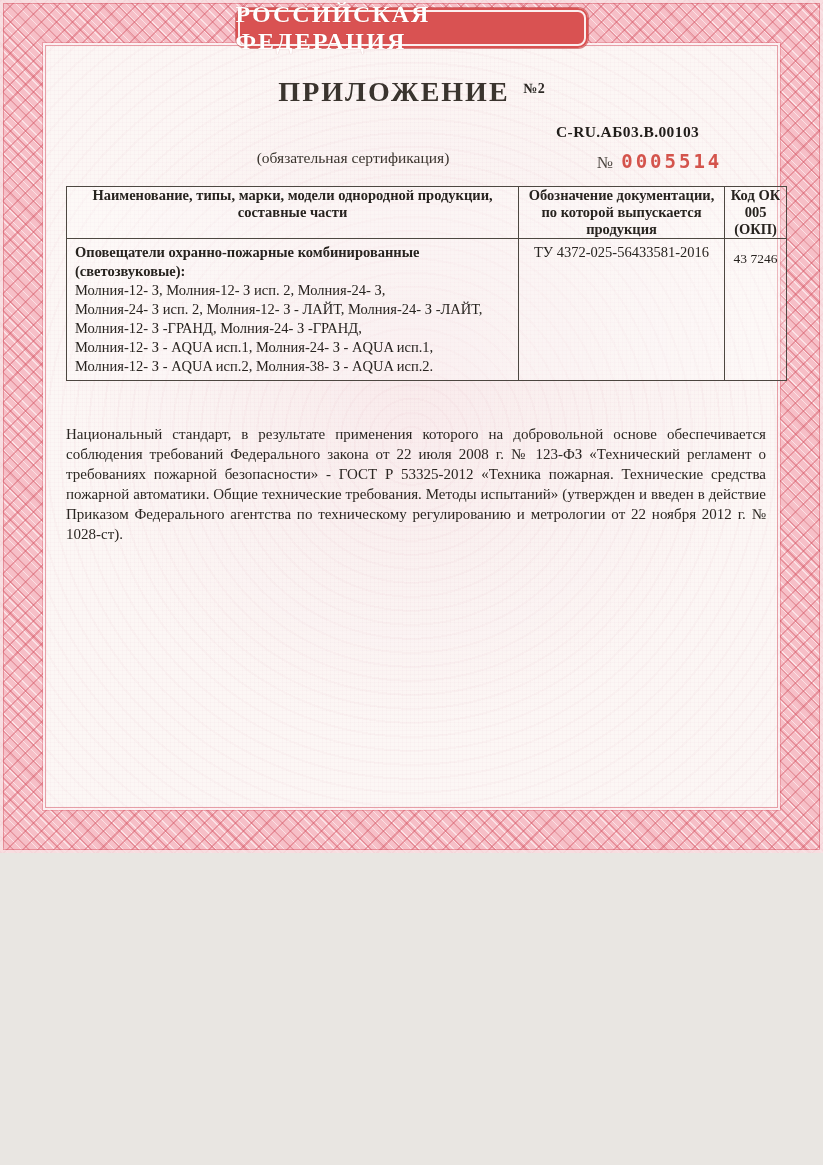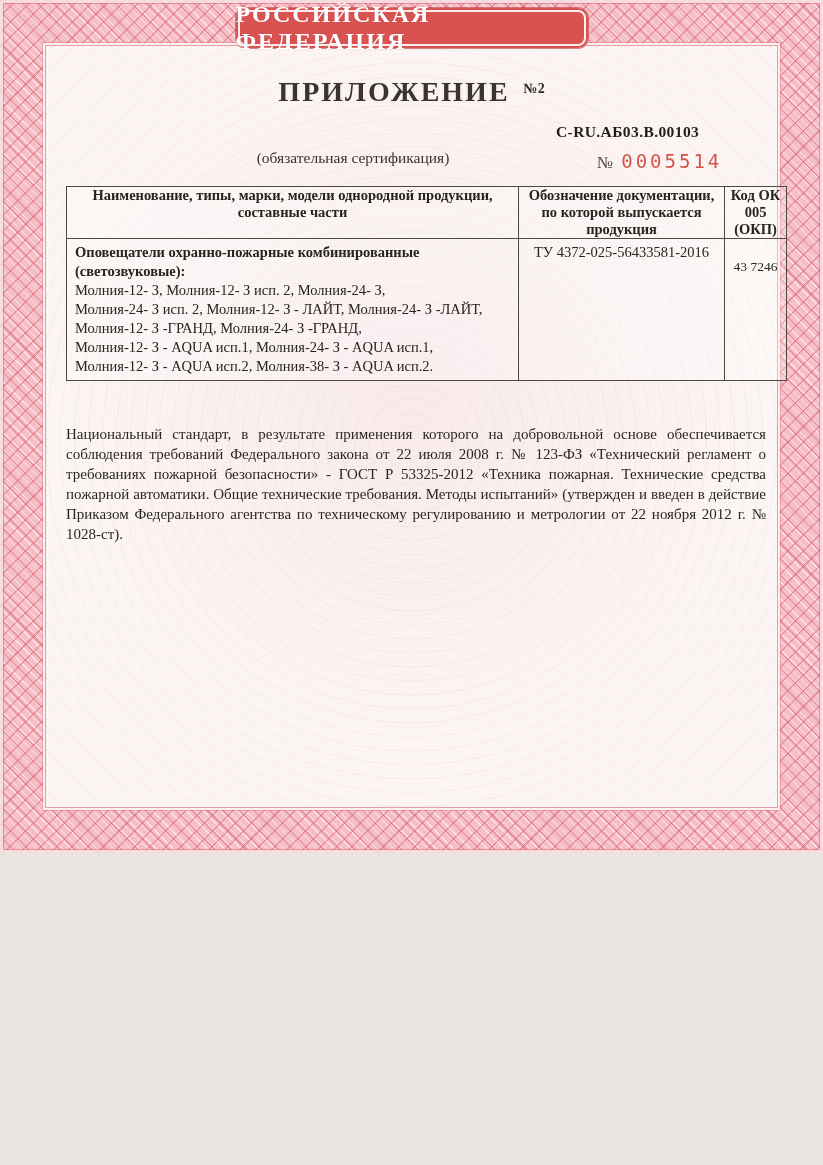--- a/index.html
+++ b/index.html
@@ -58,21 +58,21 @@
     position:absolute; top:123px; left:556px; font-size:15.5px; font-weight:bold;
     letter-spacing:0.4px; color:#211d1a; z-index:4;
   }
   .subtitle-note{
     position:absolute; top:149px; left:228px; width:250px; text-align:center;
     font-size:15.5px; color:#3a342e; z-index:4;
   }
   .serial{position:absolute; top:150px; left:597px; z-index:4; white-space:nowrap;}
   .serial .no-sign{font-size:17px; color:#4d4741; margin-right:8px;}
   .serial .digits{
-    font-family:"DejaVu Sans Mono", monospace; font-weight:normal; font-size:19px;
+    font-family:"DejaVu Sans Mono", monospace; font-weight:bold; font-size:19px;
     color:#d4544c; letter-spacing:3px;
   }
   table.product{
     position:absolute; left:66px; top:186px; width:693px; z-index:4;
     border-collapse:collapse; table-layout:fixed;
     background:rgba(255,255,255,0.25);
   }
   table.product th, table.product td{
     border:1.5px solid #4d4741; vertical-align:top;
     font-family:"Liberation Serif", serif;
@@ -80,21 +80,21 @@
   table.product th{
     font-size:14.5px; font-weight:bold; text-align:center; padding:0 4px; color:#27231f;
   }
   th.col-name{width:443px;}
   th.col-doc{width:197px;}
   th.col-code{width:53px; font-size:13px; padding:4px 1px;}
   td.cell-name{padding:4px 8px; height:132px;}
   .prod-line{font-size:14.5px; line-height:19px; color:#27231f;}
   .prod-line.bold{font-weight:bold;}
   td.cell-doc{text-align:center; font-size:14.5px; padding:5px 5px; color:#27231f;}
-  td.cell-code{text-align:center; font-size:13.5px; padding:20px 1px; color:#27231f;}
+  td.cell-code{text-align:center; font-size:13.5px; padding:12px 1px; color:#27231f;}
   .std-paragraph{
     position:absolute; left:66px; top:424px; width:700px; z-index:4;
     font-size:15px; line-height:20px; text-align:justify; color:#2b2622;
   }
   .sig-area{position:absolute; left:0; top:0; width:823px; height:1165px; z-index:6; pointer-events:none;}
   .mp-label{position:absolute; left:62px; top:1040px; font-size:17px; font-weight:bold; color:#2b2622;}
   .head-role{
     position:absolute; left:122px; top:1026px; width:326px; text-align:center;
     font-size:14px; font-weight:bold; line-height:18px; color:#2b2622;
   }

